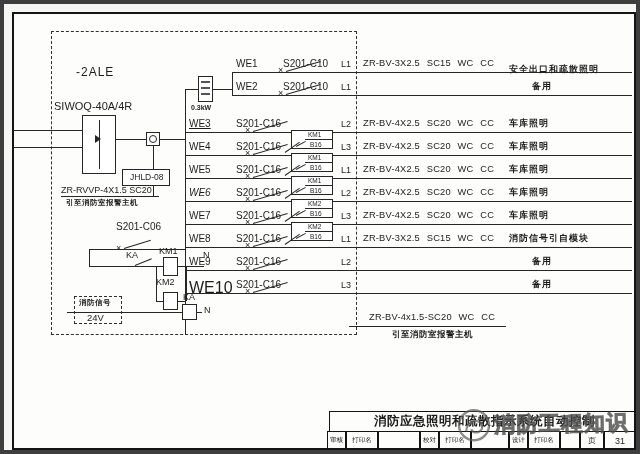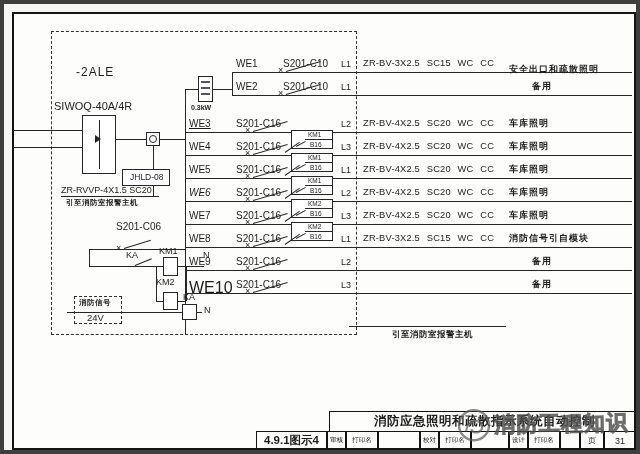--- a/index.html
+++ b/index.html
@@ -191,28 +191,26 @@
 
   <div class="h" style="left:63px;top:308px;width:135px;"></div>
   <div class="abs" style="left:70px;top:292px;width:48px;height:28px;border:1px dashed #2e2e2e;box-sizing:border-box;"></div>
   <span class="t" style="left:75px;top:295px;font-size:7.5px;font-weight:600;letter-spacing:.5px;">消防信号</span>
   <span class="t" style="left:83px;top:309px;font-size:9.5px;text-align:center;">24V</span>
   <span class="t" style="left:179px;top:289px;font-size:9px;">KA</span>
   <div class="box" style="left:178px;top:300px;width:15px;height:16px;"></div>
   <span class="t" style="left:200px;top:302px;font-size:9px;">N</span>
 
   <div class="h" style="left:345px;top:322px;width:157px;"></div>
+  <span class="t cable" style="left:365px;top:309px;">ZR-BV-4x1.5-SC20 WC CC</span>
   <span class="t" style="left:388px;top:326px;font-size:8.5px;font-weight:600;letter-spacing:.5px;">引至消防室报警主机</span>
 
 
   <div class="cell" style="left:325px;top:407px;width:307px;height:21px;justify-content:center;">
     <span class="t" style="position:static;font-size:12.5px;font-weight:bold;letter-spacing:.5px;padding-left:4px;">消防应急照明和疏散指示系统自动控制</span>
-  </div>
-  <div class="cell" style="left:252px;top:427px;width:71px;height:19px;">
-    <span style="font-size:11.5px;font-weight:bold;">4.9.1图示4</span>
   </div>
   <div class="cell" style="left:323px;top:427px;width:19px;height:19px;">
     <span style="font-size:6.5px;">审核</span>
   </div>
   <div class="cell" style="left:342px;top:427px;width:32px;height:19px;">
     <span style="font-size:6.5px;">打印名</span>
   </div>
   <div class="cell" style="left:374px;top:427px;width:42px;height:19px;"></div>
   <div class="cell" style="left:416px;top:427px;width:19px;height:19px;">
     <span style="font-size:6.5px;">校对</span>

